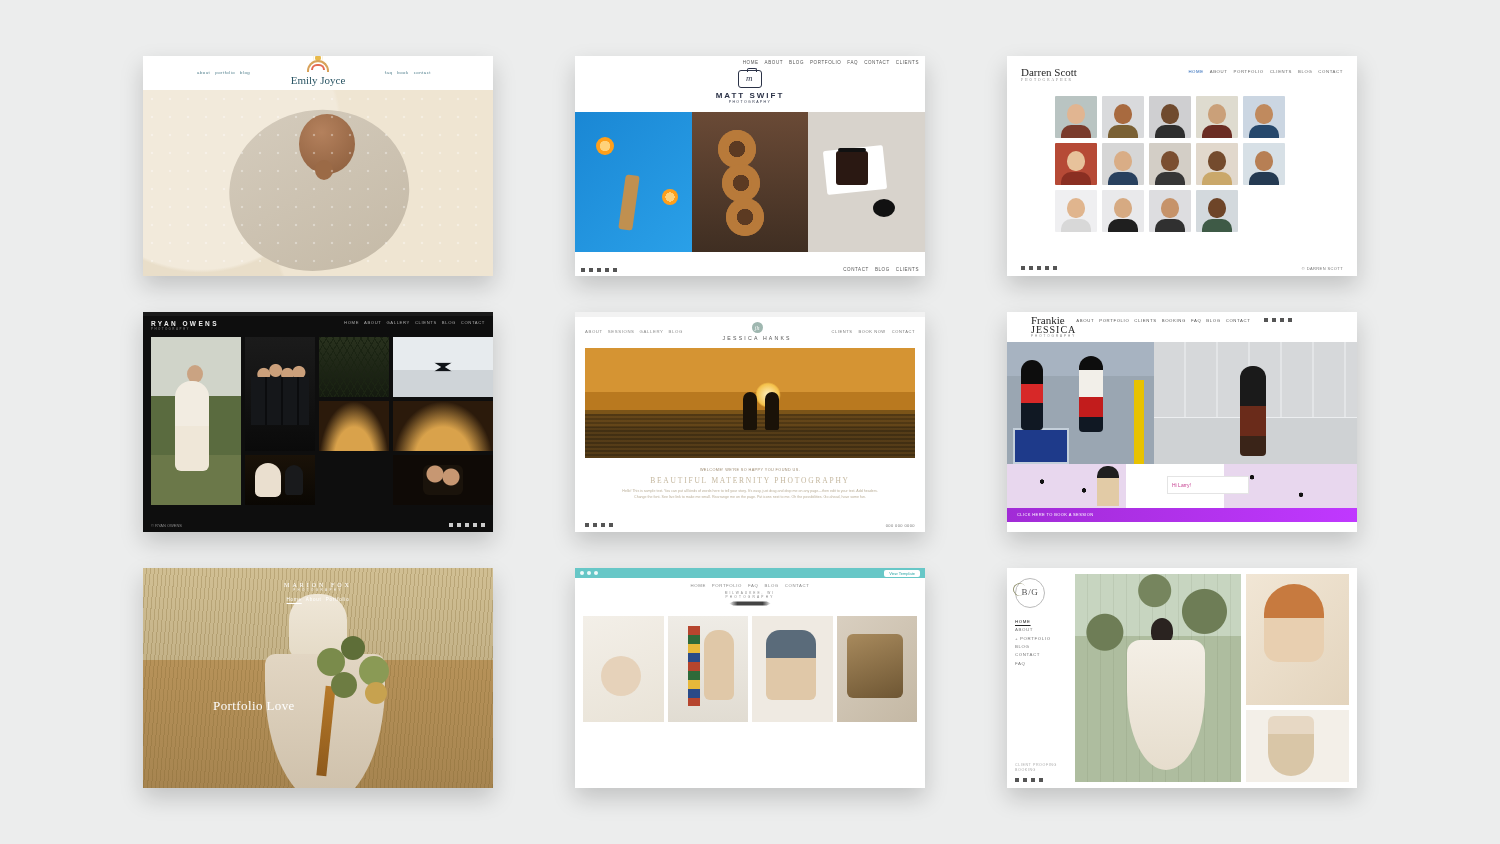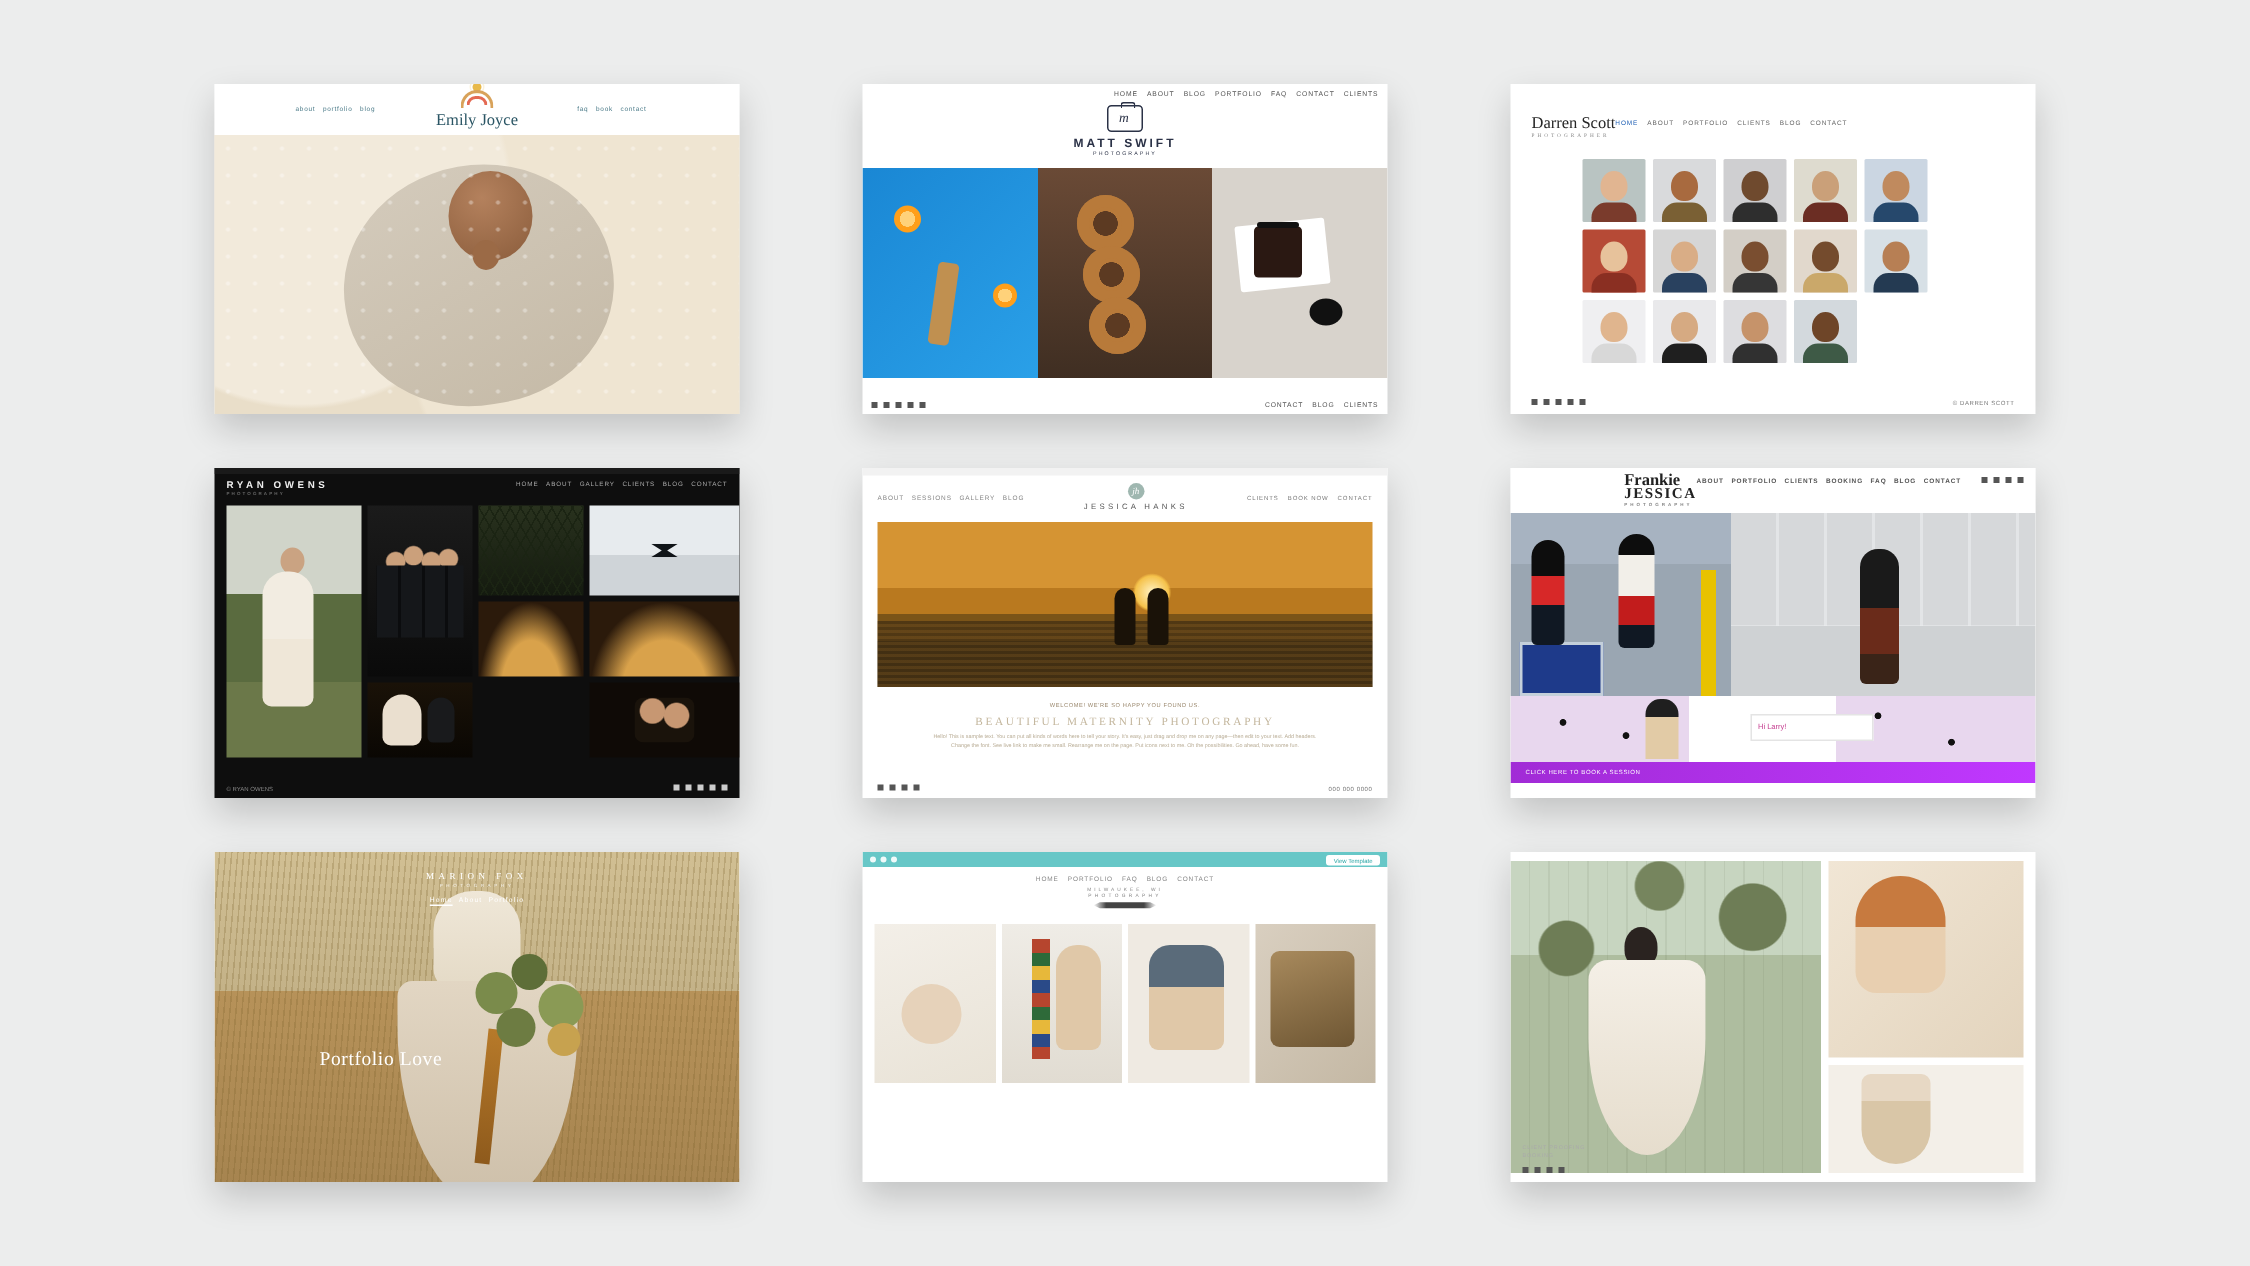--- a/index.html
+++ b/index.html
@@ -68,21 +68,21 @@
     radial-gradient(circle at 20% 30%, #f2eadb 0 40%, transparent 41%),
     radial-gradient(circle at 78% 70%, #efe5d2 0 46%, transparent 47%),
     #e9dec9;}
   .c2 .wrap{position:absolute;left:86px;top:20px;width:180px;height:160px;border-radius:50% 50% 48% 48%;background:linear-gradient(160deg,#d4cbbc,#c5baa7);transform:rotate(-10deg);}
   .c2 .head{position:absolute;left:156px;top:24px;width:56px;height:60px;border-radius:50%;background:radial-gradient(circle at 40% 30%,#b4815d,#8a5c3b);}
   .c2 .hand{position:absolute;left:172px;top:70px;width:18px;height:20px;border-radius:50%;background:#9b6a46;}
   .c2 .dots{position:absolute;inset:0;background:radial-gradient(circle,#fff 1.2px,transparent 1.6px);background-size:18px 18px;opacity:.35;mix-blend-mode:screen;}
 
   
   .c3{padding:10px 14px;}
-  .c3 .head3{display:flex;align-items:flex-start;margin-top:10px;}
+  .c3 .head3{display:flex;justify-content:space-between;align-items:flex-start;}
   .c3 .brand{font-family:'Times New Roman',serif;font-size:11px;color:#262626;}
   .c3 .brand .sub{font-size:3.5px;letter-spacing:2px;color:#888;}
   .c3 .nav3{font-size:4.3px;letter-spacing:.6px;color:#666;display:flex;gap:6px;margin-top:3px;}
   .c3 .nav3 .hot{color:#1e5fb4;}
   .c3 .hsgrid{display:grid;grid-template-columns:repeat(5,42px);grid-auto-rows:42px;gap:5px;margin:14px 0 0 34px;}
   .c3 .hs{border-radius:1px;position:relative;overflow:hidden;}
   .c3 .hs::after{content:"";position:absolute;left:50%;top:44%;transform:translate(-50%,-50%);width:18px;height:20px;border-radius:50% 50% 46% 46%;background:var(--skin,#c89470);}
   .c3 .hs::before{content:"";position:absolute;left:50%;top:70%;transform:translateX(-50%);width:30px;height:20px;border-radius:10px 10px 0 0;background:var(--shirt,#3b5a7a);}
   .c3 .foot3{position:absolute;bottom:5px;left:14px;right:14px;display:flex;justify-content:space-between;}
 
@@ -133,21 +133,21 @@
   .c5 .silh{position:absolute;left:156px;top:44px;width:40px;height:56px;}
   .c5 .silh::before,.c5 .silh::after{content:"";position:absolute;top:0;width:14px;height:38px;background:#1a1208;border-radius:8px 8px 3px 3px;}
   .c5 .silh::before{left:2px;} .c5 .silh::after{right:2px;}
   .c5 .ripple{position:absolute;left:0;right:0;bottom:0;height:44px;background:repeating-linear-gradient(180deg,#3e2c12 0 2px,#5a3f19 2px 4px);opacity:.7;}
   .c5 .tag5{text-align:center;color:#9c8a70;font-size:3.8px;letter-spacing:.4px;margin-top:10px;}
   .c5 .h5{text-align:center;color:#c4b79e;font-family:'Times New Roman',serif;font-size:7.5px;letter-spacing:1.8px;margin-top:4px;}
   .c5 .body5{font-size:3.6px;color:#b9ad96;text-align:center;padding:4px 44px;line-height:1.6;}
   .c5 .foot5{position:absolute;bottom:4px;left:10px;right:10px;display:flex;justify-content:space-between;}
 
   
-  .c6 .head6{display:flex;justify-content:flex-end;padding:4px 8px;background:#fff;font-weight:bold;}
+  .c6 .head6{display:flex;justify-content:flex-start;padding:4px 24px;background:#fff;}
   .c6 .brand6 .l1{font-family:'Brush Script MT',cursive;font-size:11px;color:#222;line-height:.8;}
   .c6 .brand6 .l2{font-family:'Times New Roman',serif;font-size:10px;letter-spacing:1px;color:#222;line-height:.9;}
   .c6 .brand6 .l3{font-size:3px;letter-spacing:2px;color:#888;}
   .c6 .nav6{font-size:4.3px;letter-spacing:.6px;color:#555;display:flex;gap:5px;align-items:flex-start;margin-top:2px;}
   .c6 .hero6{height:122px;display:flex;}
   .c6 .h6a{width:42%;background:linear-gradient(180deg,#a7b3c1 0 28%,#9aa6b2 28% 100%);position:relative;}
   .c6 .h6a::before{content:"";position:absolute;left:6px;bottom:0;width:52px;height:32px;background:#1e3a8a;border:2px solid #c4cfda;}
   .c6 .h6a::after{content:"";position:absolute;right:10px;bottom:0;width:10px;height:84px;background:#e8c200;}
   .c6 .h6a .pA{position:absolute;left:14px;top:18px;width:22px;height:70px;background:linear-gradient(180deg,#0d0d0d 0 34%,#d72828 34% 62%,#101823 62%);border-radius:12px 12px 4px 4px;}
   .c6 .h6a .pB{position:absolute;left:72px;top:14px;width:24px;height:76px;background:linear-gradient(180deg,#0d0d0d 0 18%,#f2efe9 18% 54%,#c21c1c 54% 80%,#101823 80%);border-radius:12px 12px 4px 4px;}
@@ -513,20 +513,31 @@
     </div>
     <div class="grid8">
       <div class="g8 g8a"></div>
       <div class="g8 g8b"></div>
       <div class="g8 g8c"></div>
       <div class="g8 g8d"></div>
     </div>
   </div>
 
   <div class="card c9">
+    <div class="side9">
+      <div class="lg9">b/g</div>
+      <div>
+        <div class="hot">HOME</div>
+        <div>ABOUT</div>
+        <div>+ PORTFOLIO</div>
+        <div>BLOG</div>
+        <div>CONTACT</div>
+        <div>FAQ</div>
+      </div>
+    </div>
     <div class="main9">
       <div class="m9a">
           <div class="bride"></div>
         </div>
       <div class="m9b"></div>
       <div class="m9c"></div>
     </div>
     <div class="foot9">
       <div>CLIENT PROOFING</div>
         <div>BOOKING</div>

